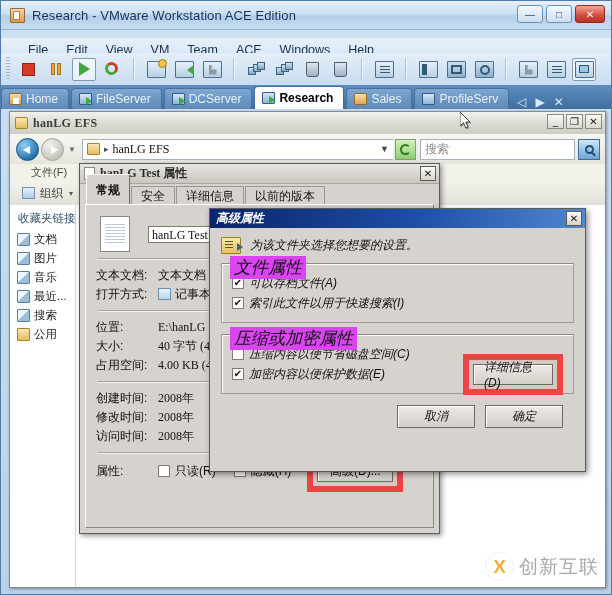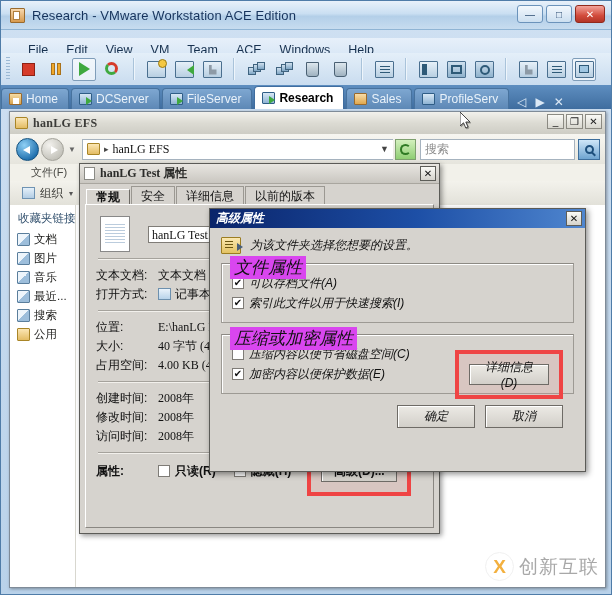--- a/index.html
+++ b/index.html
@@ -275,21 +275,21 @@
   }
   #props-tabs{
     position:absolute;left:0;top:19px;width:100%;height:22px;
     display:flex;align-items:flex-end;padding-left:6px;box-sizing:border-box;
   }
   .ptab{
     height:19px;padding:0 9px;margin-right:1px;font-size:12px;color:#111;
     background:#d6d3ce;border:1px solid #9b9892;border-bottom:none;
     display:flex;align-items:center;box-sizing:border-box;
   }
-  .ptab.active{height:16px;background:#d6d3ce;border-color:#fff #6e6b66 #d6d3ce #fff;font-weight:bold;}
+  .ptab.active{height:31px;background:#d6d3ce;border-color:#fff #6e6b66 #d6d3ce #fff;font-weight:bold;}
   #props-panel{
     position:absolute;left:5px;top:40px;right:5px;bottom:5px;
     border:1px solid #8a8782;border-top-color:#fff;border-left-color:#fff;
     background:#d6d3ce;box-sizing:border-box;padding:8px 10px;
   }
   .file-head{display:flex;align-items:center;gap:18px;margin:3px 0 6px 4px;}
   .file-head .bigico{
     width:30px;height:36px;background:#fff;border:1px solid #888;box-sizing:border-box;
     position:relative;
   }
@@ -304,30 +304,30 @@
   }
   .hr{height:1px;background:#a5a29c;border-bottom:1px solid #f2f0ec;margin:6px 2px;}
   .prow{display:flex;align-items:center;height:19px;font-size:12px;color:#111;}
   .prow .k{width:62px;flex:0 0 62px;}
   .prow .v{font-family:"Liberation Serif",serif;font-size:12px;white-space:nowrap;overflow:hidden;}
   .prow .v.cn{font-family:"Liberation Sans",sans-serif;}
   .prow .appico{
     display:inline-block;width:13px;height:12px;vertical-align:-2px;margin-right:4px;
     background:linear-gradient(180deg,#eaf3fb,#b8d3ea);border:1px solid #6d90ae;box-sizing:border-box;
   }
-  .attr-row{display:flex;align-items:center;height:22px;font-size:12px;color:#111;font-weight:bold;}
+  .attr-row{display:flex;align-items:center;height:22px;font-size:12px;color:#111;}
   .cbox{
     width:12px;height:12px;background:#fff;border:1px solid #7f7c77;box-sizing:border-box;
     display:inline-flex;align-items:center;justify-content:center;margin-right:5px;flex:0 0 12px;
     font-size:10px;color:#111;line-height:1;
   }
   .cbox.checked:after{content:"\2714";font-size:10px;color:#111;}
   .hlbox{
-    border:4px solid #ef4444;background:rgba(229,139,139,.18);
-    padding:10px;box-sizing:border-box;display:inline-flex;text-align:center;
+    border:6px solid #ef4444;background:rgba(229,139,139,.18);
+    padding:4px;box-sizing:border-box;display:inline-flex;
   }
   .btn{
     background:linear-gradient(180deg,#eceae5,#d2cfc9);
     border:1px solid #6e6b66;box-sizing:border-box;
     box-shadow:inset 1px 1px 0 #fff;
     font-size:12px;color:#111;display:flex;align-items:center;justify-content:center;
     padding:0 10px;height:21px;
   }
   
   #adv-dialog{
@@ -479,25 +479,25 @@
       </div>
   </div>
 
   <div id="vm-tabs">
     <div class="vtab">
       <span class="tico home"></span>
       <span>Home</span>
     </div>
     <div class="vtab">
       <span class="tico green"></span>
-      <span>DCServer</span>
+      <span>FileServer</span>
     </div>
     <div class="vtab">
       <span class="tico green"></span>
-      <span>FileServer</span>
+      <span>DCServer</span>
     </div>
     <div class="vtab active">
       <span class="tico green"></span>
       <span>Research</span>
     </div>
     <div class="vtab">
       <span class="tico orange"></span>
       <span>Sales</span>
     </div>
     <div class="vtab">
@@ -695,22 +695,22 @@
         <div class="gline">
           <span class="cbox checked"></span>
           <span>加密内容以便保护数据(E)</span>
           <span class="hlbox" id="detail-btn-wrap">
             <span class="btn" style="width:80px;">详细信息(D)</span>
           </span>
         </div>
       </div>
 
       <div id="adv-buttons">
+        <span class="btn">取消</span>
         <span class="btn">确定</span>
-        <span class="btn">取消</span>
       </div>
     </div>
   </div>
 
   <svg class="mouse-cursor" viewBox="0 0 12 18">
     <polygon points="0,0 0,14 3.5,10.8 5.8,16 8,15 5.8,10 10,10" fill="#ffffff" stroke="#333" stroke-width="0.9"></polygon>
   </svg>
 
 </div>
 

